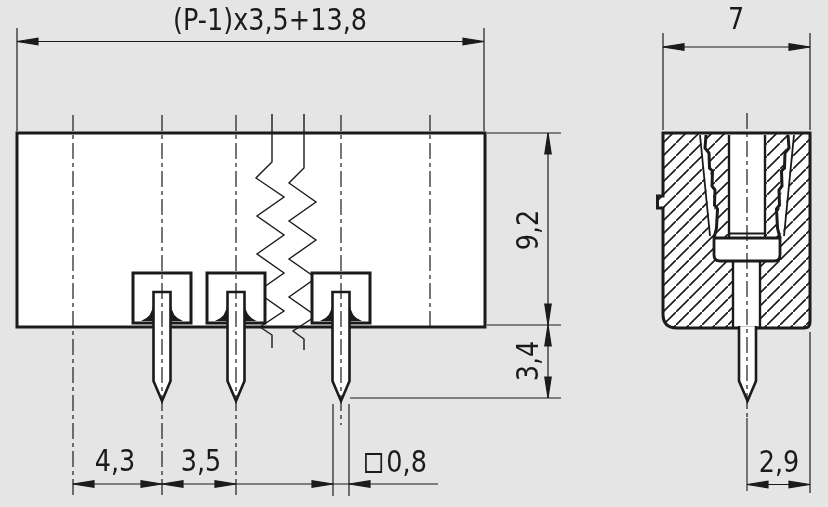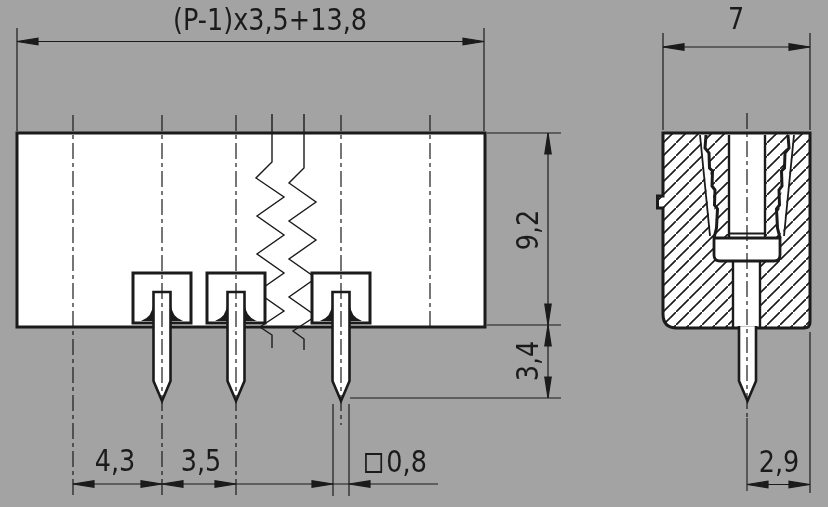--- a/index.html
+++ b/index.html
@@ -1,19 +1,19 @@
 <!DOCTYPE html>
 <html><head>
 <meta charset="utf-8">
 <style>
   html,body{margin:0;padding:0;background:#ffffff;}
   .stage{
     position:relative;
     width:828px;height:507px;
-    background:#a3a3a3;
+    background:#e5e5e5;
     font-family:"DejaVu Sans", sans-serif;
     color:#1b1b1b;
     overflow:hidden;
   }
   .stage svg{position:absolute;left:0;top:0;}
   .dim-label{
     position:absolute;
     font-size:30px;
     line-height:1;
     white-space:nowrap;

